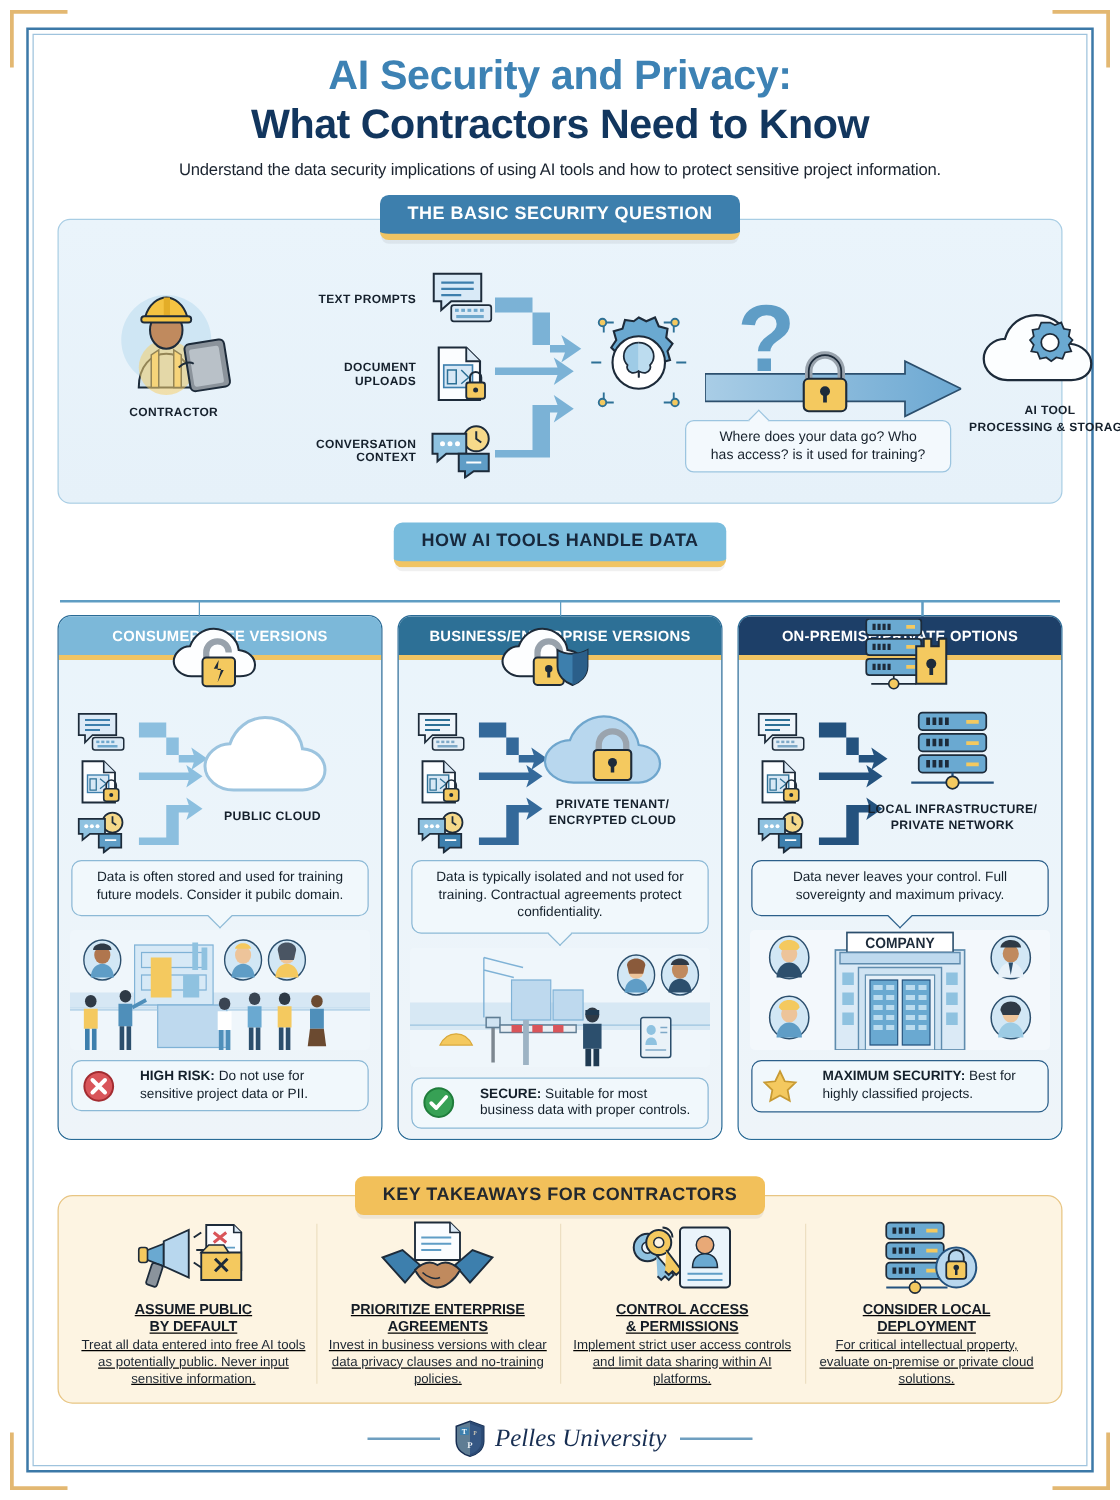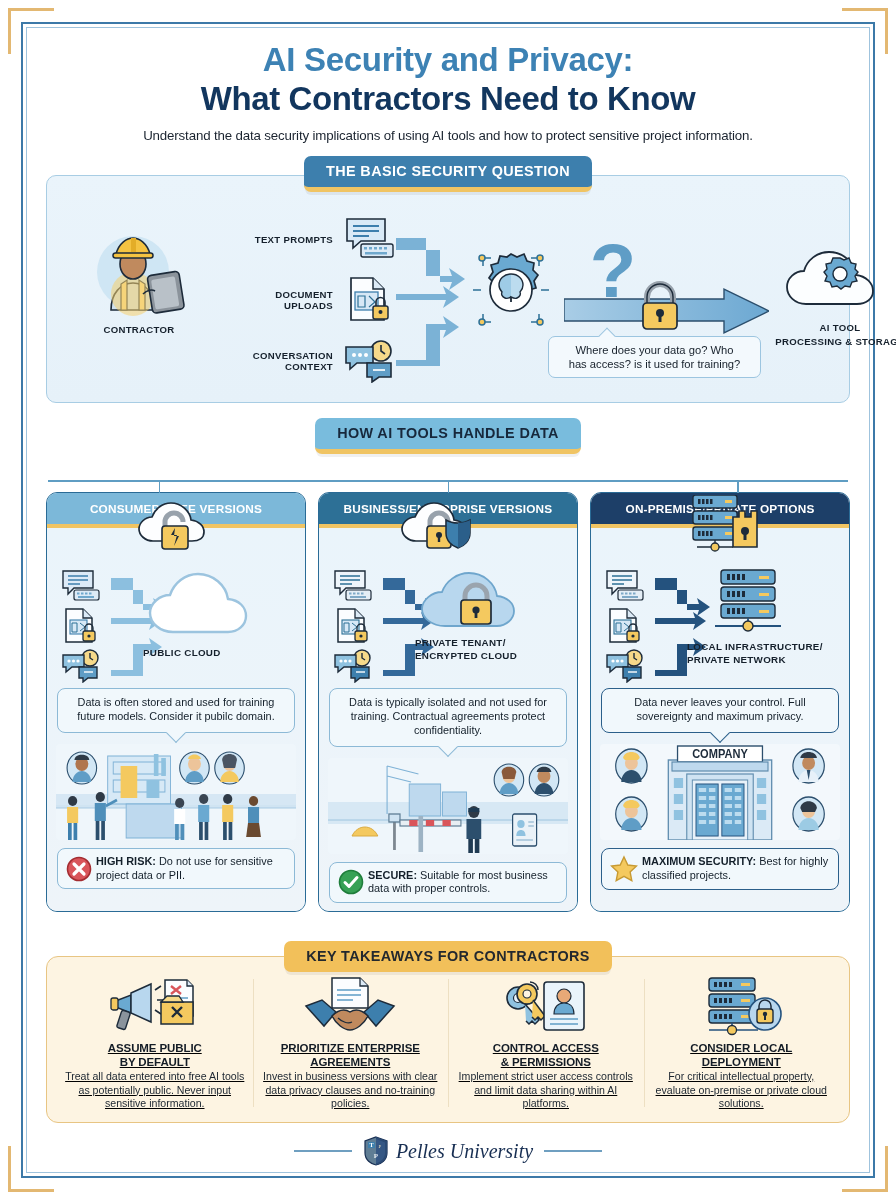--- a/index.html
+++ b/index.html
@@ -120,41 +120,41 @@
   .c1 .col-head{ background:#7cb8d9; color:#ffffff; }
   .c2 .col-head{ background:#2d7096; color:#ffffff; }
   .c3 .col-head{ background:#1d3f68; color:#ffffff; }
 
   .col-body{ flex:1; padding:30px 8px 8px; background:linear-gradient(180deg,#eaf4fb,#eef4f9); display:flex; flex-direction:column; }
 
   .mini-flow{ position:relative; height:130px; }
   .mini-inputs{ position:absolute; left:6px; top:8px; }
   .mini-inputs .mi{ height:40px; display:flex; align-items:center; }
   .mini-arrows{ position:absolute; left:56px; top:14px; }
-  .target{ position:absolute; right:4px; top:10px; width:150px; text-align:left; }
+  .target{ position:absolute; right:4px; top:10px; width:150px; text-align:center; }
   .target .lbl{ font-size:9.8px; margin-top:1px; }
 
   .note{
     background:#f1f8fc; border:1.4px solid #8cb9d6; border-radius:8px;
     padding:7px 8px 8px; font-size:10.9px; line-height:1.27; text-align:center;
     color:#14202b; position:relative; margin:0 2px;
   }
   .note.dk{ border-color:#2b5f8a; }
   .note::after{
     content:""; position:absolute; left:50%; margin-left:-7px; bottom:-8px;
     width:13px; height:13px; background:#f1f8fc;
     border-right:1.4px solid #8cb9d6; border-bottom:1.4px solid #8cb9d6;
     transform:rotate(45deg);
   }
   .note.dk::after{ border-right-color:#2b5f8a; border-bottom-color:#2b5f8a; }
 
   .scene{ height:96px; margin:11px 1px 0; position:relative; overflow:hidden; border-radius:4px; }
 
   .verdict{
-    display:flex; align-items:center; gap:4px; margin:8px 2px 0;
+    display:flex; align-items:center; gap:20px; margin:8px 2px 0;
     background:#f1f8fc; border:1.4px solid #8cb9d6; border-radius:8px;
     padding:6px 8px;
   }
   .verdict.dk{ border-color:#2b5f8a; }
   .verdict .vtxt{ font-size:10.9px; line-height:1.26; color:#14202b; flex:1; }
   .verdict .vtxt b{ font-weight:bold; }
 
   
   .takeaways{
     margin-top:4px; background:#fdf4e2; border:1.6px solid #e8c583;

